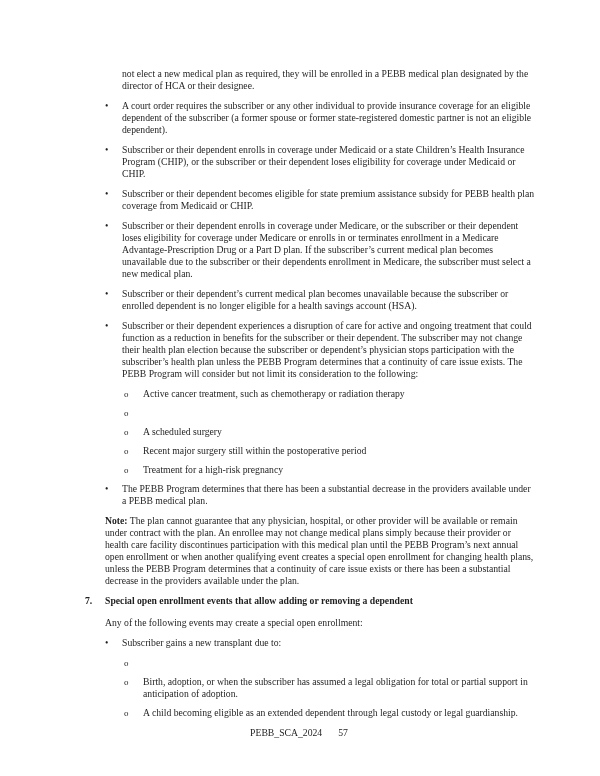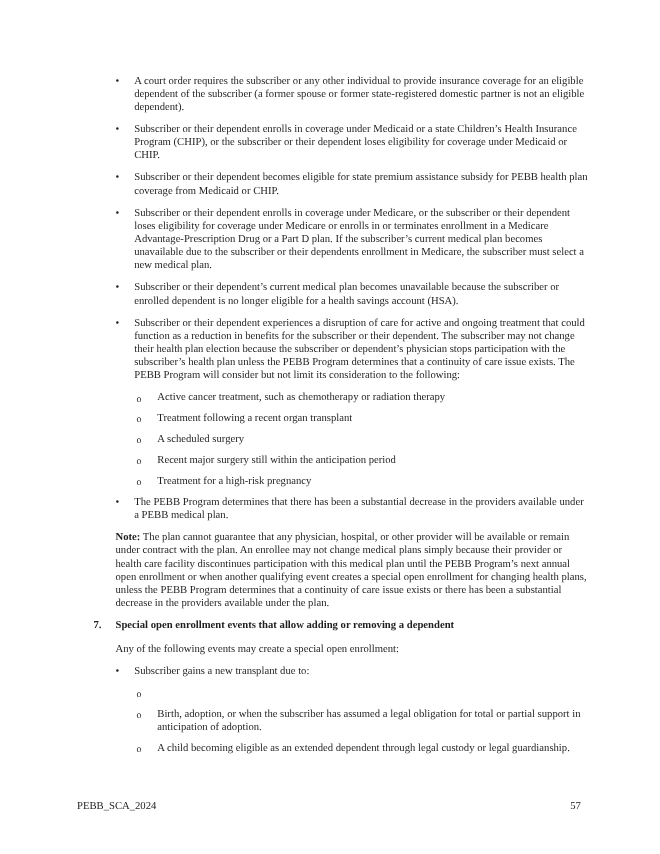--- a/index.html
+++ b/index.html
@@ -28,30 +28,31 @@
   .note { margin-bottom: 8px; }
   .bold { font-weight: bold; text-align: right; }
   .section { display: flex; font-weight: bold; margin-bottom: 8px; }
   .section .num { flex: 0 0 20px; margin-left: -20px; }
   .footer {
     position: absolute;
     left: 70px;
     right: 72px;
     top: 727px;
     display: flex;
-    justify-content: space-between;
+    justify-content: center;
     gap: 16px;
   }
 </style>
 </head>
 <body>
 
 <div class="page">
   <div class="content">
 
+    <p class="para-cont">not elect a new medical plan as required, they will be enrolled in a PEBB medical plan designated by the director of HCA or their designee.</p>
 
     <div class="bullet">
       <span class="marker">•</span>
       <span class="text">A court order requires the subscriber or any other individual to provide insurance coverage for an eligible dependent of the subscriber (a former spouse or former state-registered domestic partner is not an eligible dependent).</span>
     </div>
 
     <div class="bullet">
       <span class="marker">•</span>
       <span class="text">Subscriber or their dependent enrolls in coverage under Medicaid or a state Children’s Health Insurance Program (CHIP), or the subscriber or their dependent loses eligibility for coverage under Medicaid or CHIP.</span>
     </div>
@@ -75,29 +76,28 @@
       <span class="marker">•</span>
       <span class="text">Subscriber or their dependent experiences a disruption of care for active and ongoing treatment that could function as a reduction in benefits for the subscriber or their dependent. The subscriber may not change their health plan election because the subscriber or dependent’s physician stops participation with the subscriber’s health plan unless the PEBB Program determines that a continuity of care issue exists. The PEBB Program will consider but not limit its consideration to the following:</span>
     </div>
 
     <div class="sub">
       <span class="marker">o</span>
       <span class="text">Active cancer treatment, such as chemotherapy or radiation therapy</span>
     </div>
     <div class="sub">
       <span class="marker">o</span>
-      <span class="text">Treatment following a recent organ transplant</span>
     </div>
     <div class="sub">
       <span class="marker">o</span>
       <span class="text">A scheduled surgery</span>
     </div>
     <div class="sub">
       <span class="marker">o</span>
-      <span class="text">Recent major surgery still within the anticipation period</span>
+      <span class="text">Recent major surgery still within the postoperative period</span>
     </div>
     <div class="sub">
       <span class="marker">o</span>
       <span class="text">Treatment for a high-risk pregnancy</span>
     </div>
 
     <div class="bullet">
       <span class="marker">•</span>
       <span class="text">The PEBB Program determines that there has been a substantial decrease in the providers available under a PEBB medical plan.</span>
     </div>

